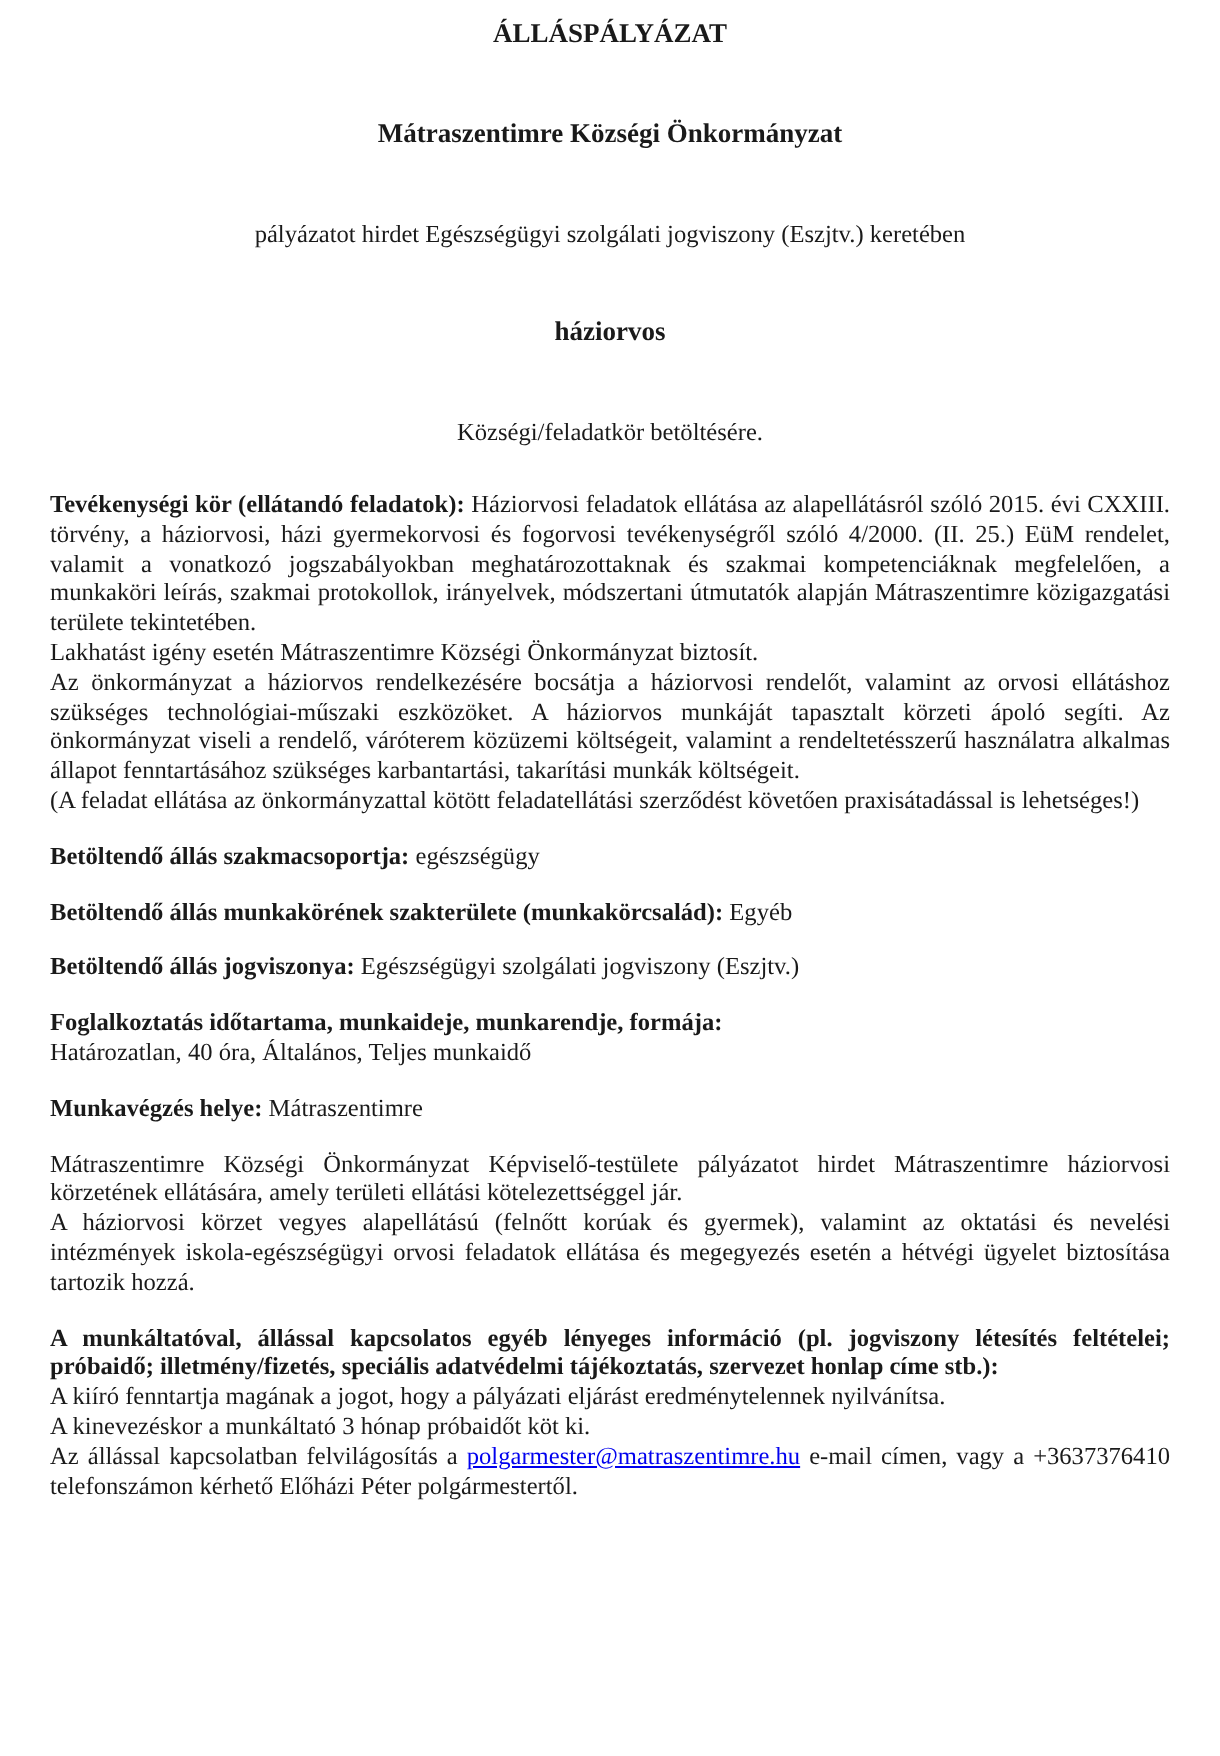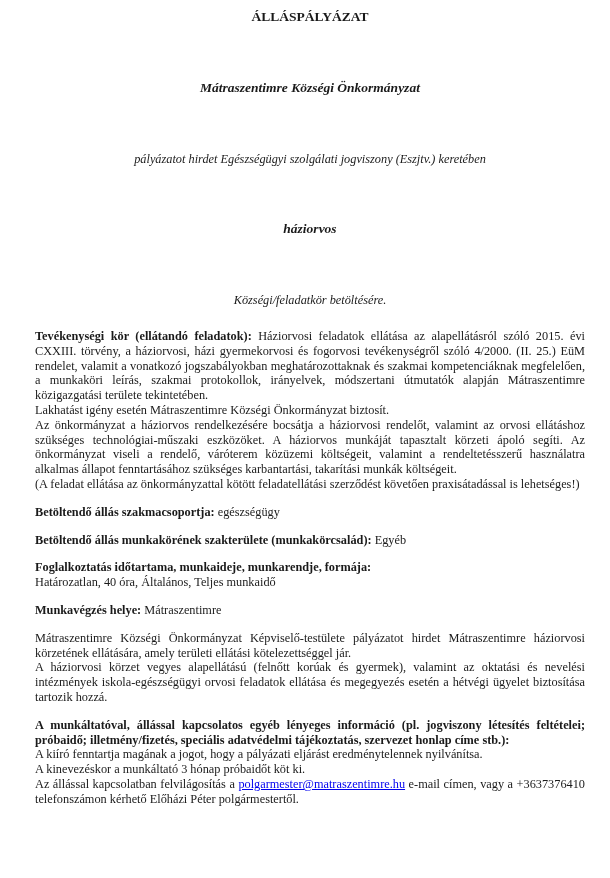--- a/index.html
+++ b/index.html
@@ -5,28 +5,28 @@
   * { box-sizing: border-box; }
   html, body { margin: 0; padding: 0; background: #ffffff; }
   .page {
     width: 610px;
     height: 878px;
     background: #ffffff;
     color: #1a1a1a;
     font-family: "Liberation Serif", "DejaVu Serif", serif;
     font-size: 12.3px;
     line-height: 14.8px;
-    padding: 8px 25px 0 35px;
+    padding: 8px 25px 0 25px;
     overflow: hidden;
   }
   .c { text-align: center; }
   .b { font-weight: bold; }
   .j { text-align: justify; }
   .h-title { font-size: 13.5px; margin-top: 2px; }
-  .h { margin-top: 56px; font-style: italic; }
+  .h { margin-top: 35px; }
   .h-big { font-size: 13.5px; }
   .duties { margin-top: 21px; }
   .sec { margin-top: 13px; }
   .email-link {
     color: var(--link, #0000EE);
     text-decoration: underline;
     cursor: pointer;
   }
 </style>
 </head>
@@ -43,20 +43,21 @@
   <div class="j duties"><b>Tevékenységi kör (ellátandó feladatok):</b> <span>Háziorvosi feladatok ellátása az alapellátásról szóló 2015. évi CXXIII. törvény, a háziorvosi, házi gyermekorvosi és fogorvosi tevékenységről szóló 4/2000. (II. 25.) EüM rendelet, valamit a vonatkozó jogszabályokban meghatározottaknak és szakmai kompetenciáknak megfelelően, a munkaköri leírás, szakmai protokollok, irányelvek, módszertani útmutatók alapján Mátraszentimre közigazgatási területe tekintetében.</span></div>
   <div class="j">Lakhatást igény esetén Mátraszentimre Községi Önkormányzat biztosít.</div>
   <div class="j">Az önkormányzat a háziorvos rendelkezésére bocsátja a háziorvosi rendelőt, valamint az orvosi ellátáshoz szükséges technológiai-műszaki eszközöket. A háziorvos munkáját tapasztalt körzeti ápoló segíti. Az önkormányzat viseli a rendelő, váróterem közüzemi költségeit, valamint a rendeltetésszerű használatra alkalmas állapot fenntartásához szükséges karbantartási, takarítási munkák költségeit.</div>
   <div class="j">(A feladat ellátása az önkormányzattal kötött feladatellátási szerződést követően praxisátadással is lehetséges!)</div>
 
   <div class="sec"><b>Betöltendő állás szakmacsoportja:</b> <span>egészségügy</span></div>
 
 
   <div class="sec"><b>Betöltendő állás munkakörének szakterülete (munkakörcsalád):</b> <span>Egyéb</span></div>
 
+  <div class="sec"><b>Betöltendő állás jogviszonya:</b> <span>Egészségügyi szolgálati jogviszony (Eszjtv.)</span></div>
 
   <div class="sec">
     <div class="b">Foglalkoztatás időtartama, munkaideje, munkarendje, formája:</div>
     <div>Határozatlan, 40 óra, Általános, Teljes munkaidő</div>
   </div>
 
   <div class="sec">
     <div><b>Munkavégzés helye:</b> <span>Mátraszentimre</span></div>
   </div>
 

